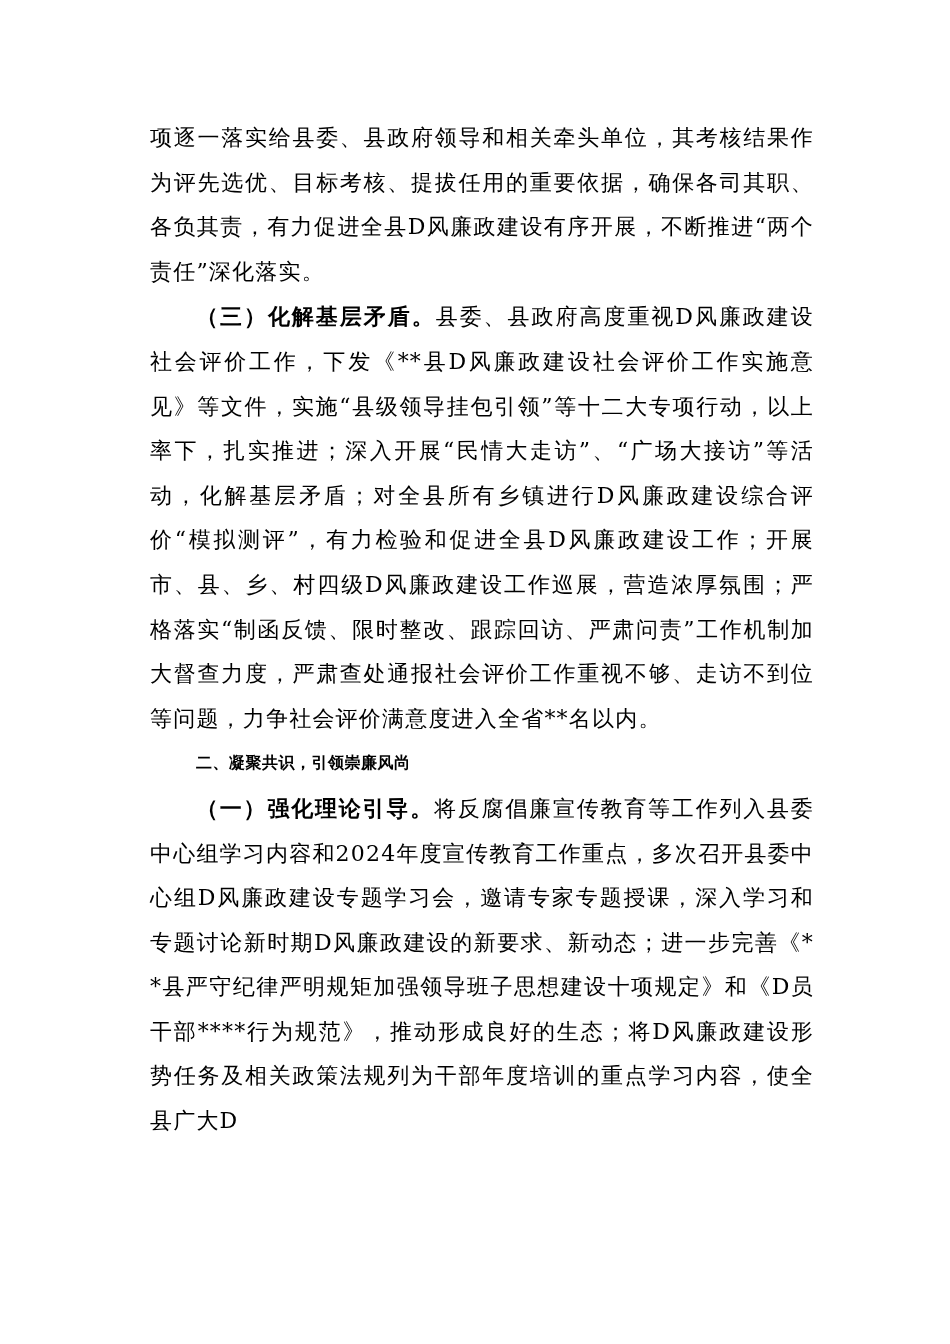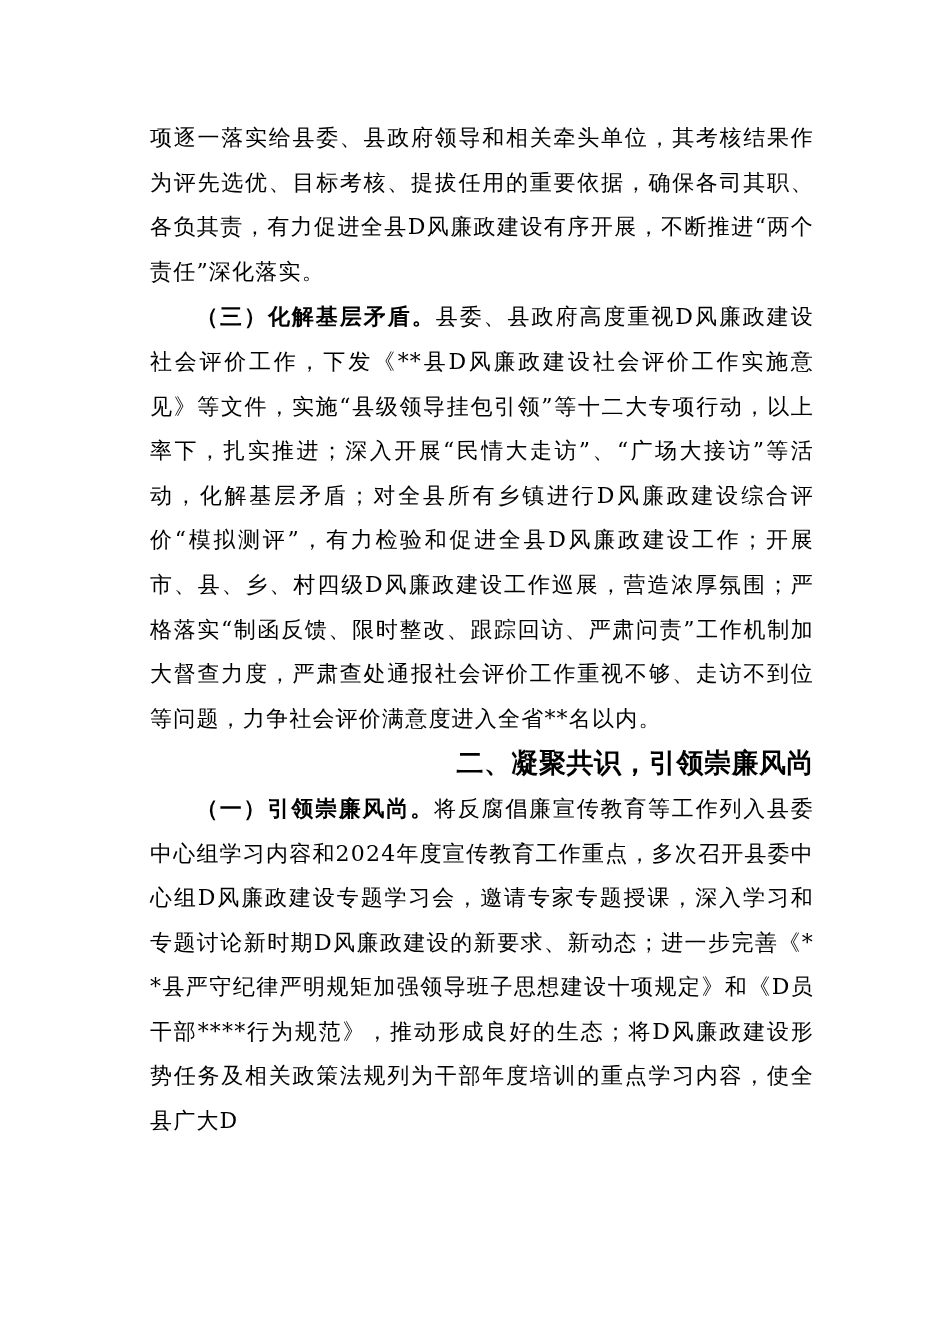--- a/index.html
+++ b/index.html
@@ -34,32 +34,31 @@
       text-indent: 46px;
     }
     .lead {
       font-weight: bold;
     }
     .heading {
       margin: 0;
       padding-left: 46px;
       font-family: Liberation Sans, sans-serif;
       font-weight: bold;
-      font-size: 27px;
+      font-size: 16px;
       letter-spacing: 0.5px;
-      text-align: right;
     }
   </style>
 </head>
 <body>
 
 <div class="page">
   <p class="para">
     <span>项逐一落实给县委、县政府领导和相关牵头单位，其考核结果作为评先选优、目标考核、提拔任用的重要依据，确保各司其职、各负其责，有力促进全县D风廉政建设有序开展，不断推进“两个责任”深化落实。</span>
   </p>
   <p class="para indent">
     <span class="lead">（三）化解基层矛盾。</span><span>县委、县政府高度重视D风廉政建设社会评价工作，下发《**县D风廉政建设社会评价工作实施意见》等文件，实施“县级领导挂包引领”等十二大专项行动，以上率下，扎实推进；深入开展“民情大走访”、“广场大接访”等活动，化解基层矛盾；对全县所有乡镇进行D风廉政建设综合评价“模拟测评”，有力检验和促进全县D风廉政建设工作；开展市、县、乡、村四级D风廉政建设工作巡展，营造浓厚氛围；严格落实“制函反馈、限时整改、跟踪回访、严肃问责”工作机制加大督查力度，严肃查处通报社会评价工作重视不够、走访不到位等问题，力争社会评价满意度进入全省**名以内。</span>
   </p>
   <h2 class="heading">二、凝聚共识，引领崇廉风尚</h2>
   <p class="para indent">
-    <span class="lead">（一）引领崇廉风尚。</span><span>将反腐倡廉宣传教育等工作列入县委中心组学习内容和2024年度宣传教育工作重点，多次召开县委中心组D风廉政建设专题学习会，邀请专家专题授课，深入学习和专题讨论新时期D风廉政建设的新要求、新动态；进一步完善《**县严守纪律严明规矩加强领导班子思想建设十项规定》和《D员干部****行为规范》，推动形成良好的生态；将D风廉政建设形势任务及相关政策法规列为干部年度培训的重点学习内容，使全县广大D</span>
+    <span class="lead">（一）强化理论引导。</span><span>将反腐倡廉宣传教育等工作列入县委中心组学习内容和2024年度宣传教育工作重点，多次召开县委中心组D风廉政建设专题学习会，邀请专家专题授课，深入学习和专题讨论新时期D风廉政建设的新要求、新动态；进一步完善《**县严守纪律严明规矩加强领导班子思想建设十项规定》和《D员干部****行为规范》，推动形成良好的生态；将D风廉政建设形势任务及相关政策法规列为干部年度培训的重点学习内容，使全县广大D</span>
   </p>
 </div>
 
 </body></html>

